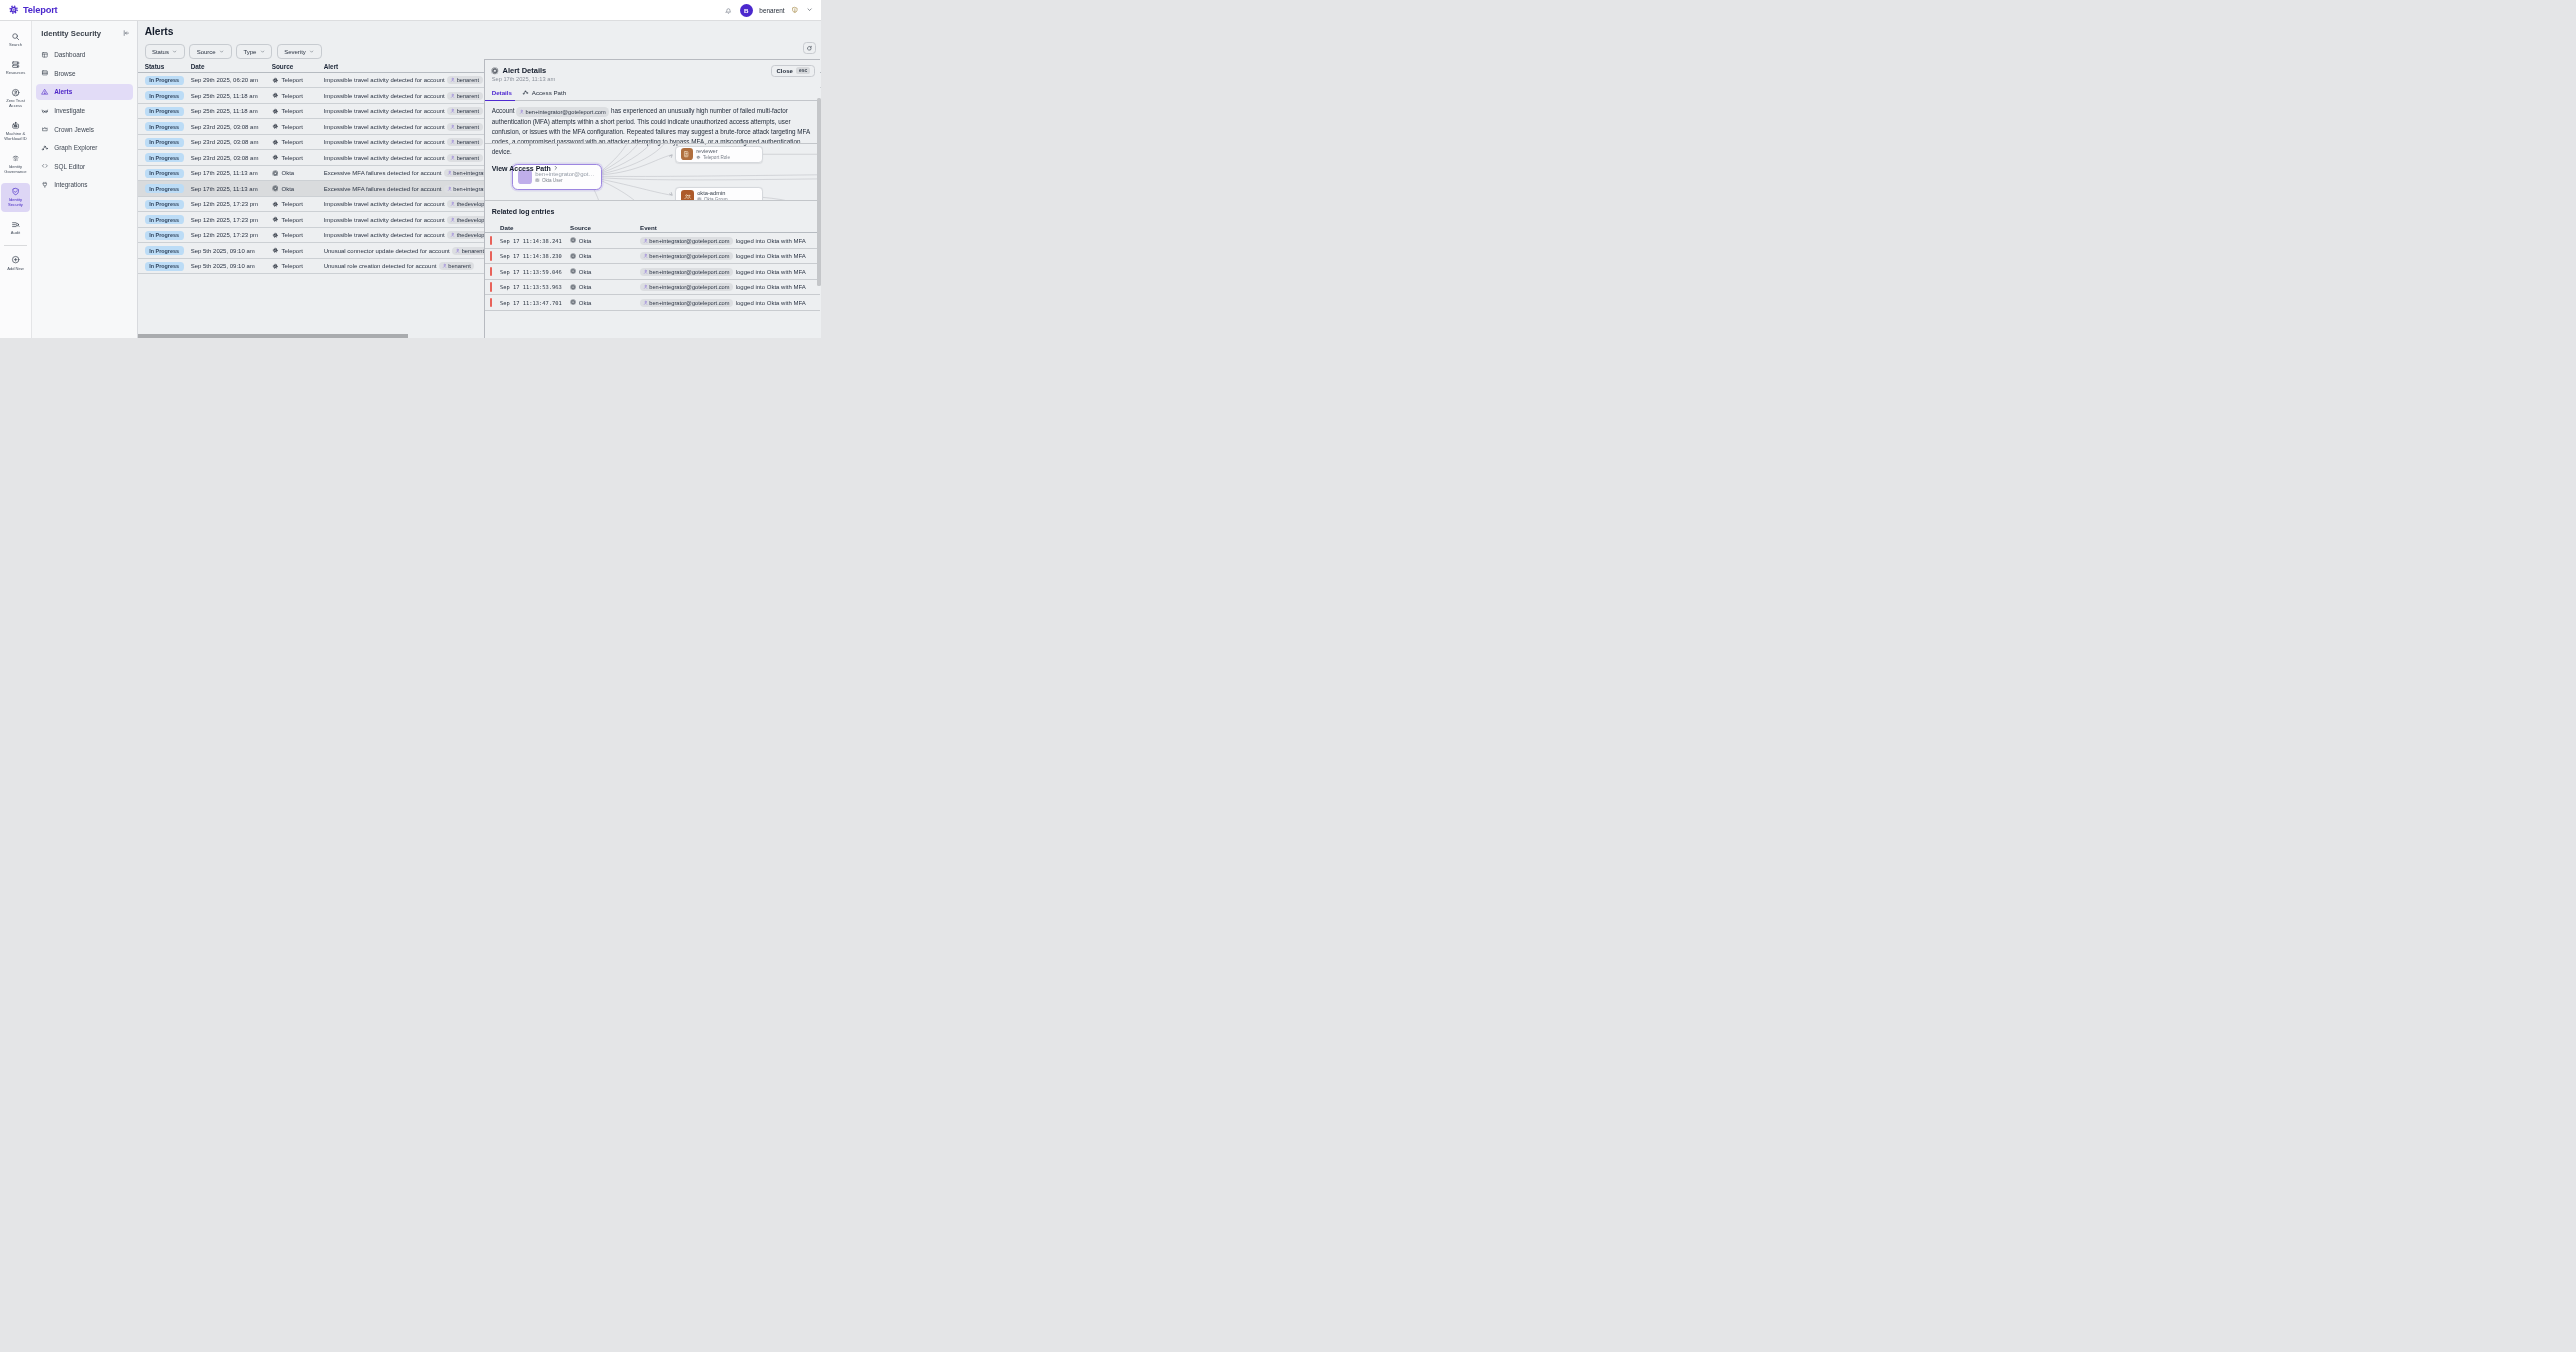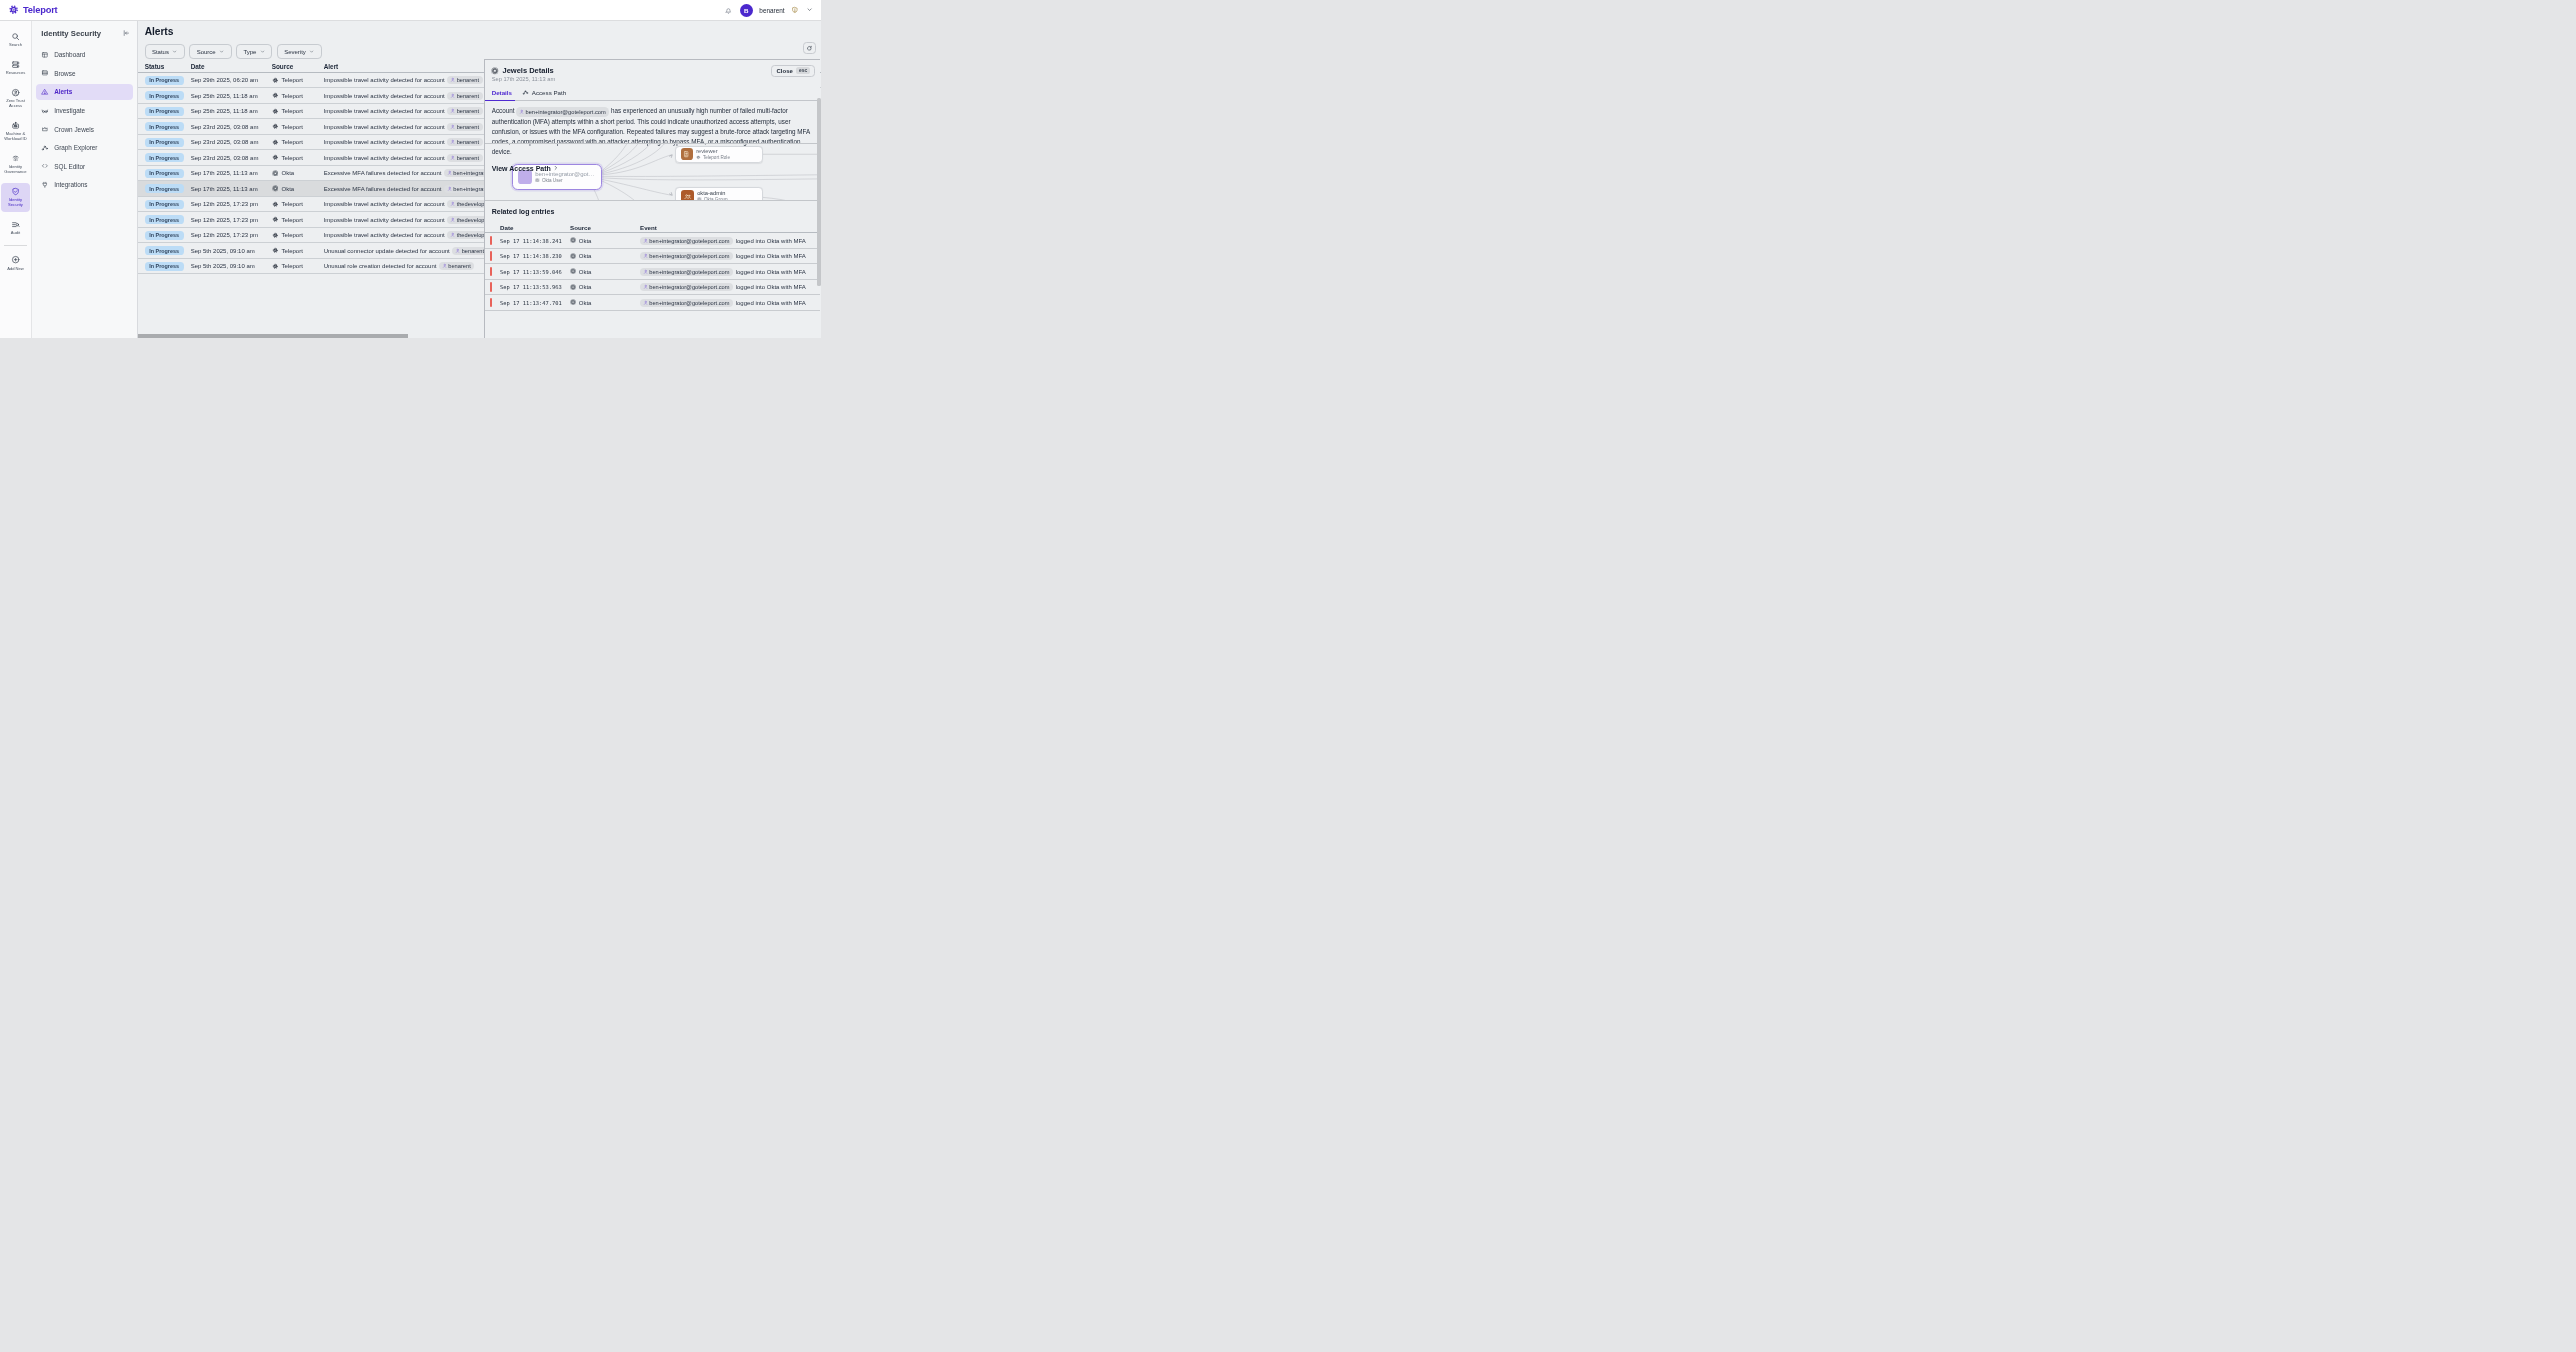--- a/index.html
+++ b/index.html
@@ -799,21 +799,21 @@
               <line x1="7.20" y1="12.00" x2="2.40" y2="12.00"></line>
               <line x1="7.57" y1="10.16" x2="3.13" y2="8.33"></line>
               <line x1="8.61" y1="8.61" x2="5.21" y2="5.21"></line>
               <line x1="10.16" y1="7.57" x2="8.33" y2="3.13"></line>
               <line x1="12.00" y1="7.20" x2="12.00" y2="2.40"></line>
               <line x1="13.84" y1="7.57" x2="15.67" y2="3.13"></line>
               <line x1="15.39" y1="8.61" x2="18.79" y2="5.21"></line>
               <line x1="16.43" y1="10.16" x2="20.87" y2="8.33"></line>
             </svg>
           </span>
-        <span class="p-title">Jewels Details</span>
+        <span class="p-title">Alert Details</span>
         <button class="close-btn">
           <span>Close</span>
           <span class="esc-key">esc</span>
         </button>
       </div>
       <div class="p-sub">Sep 17th 2025, 11:13 am</div>
       <div class="p-tabs" id="p-tabs">
         <span class="tab-underline"></span>
       <span class="tab active" style="left: 6.7px;">
             <span>Details</span>

